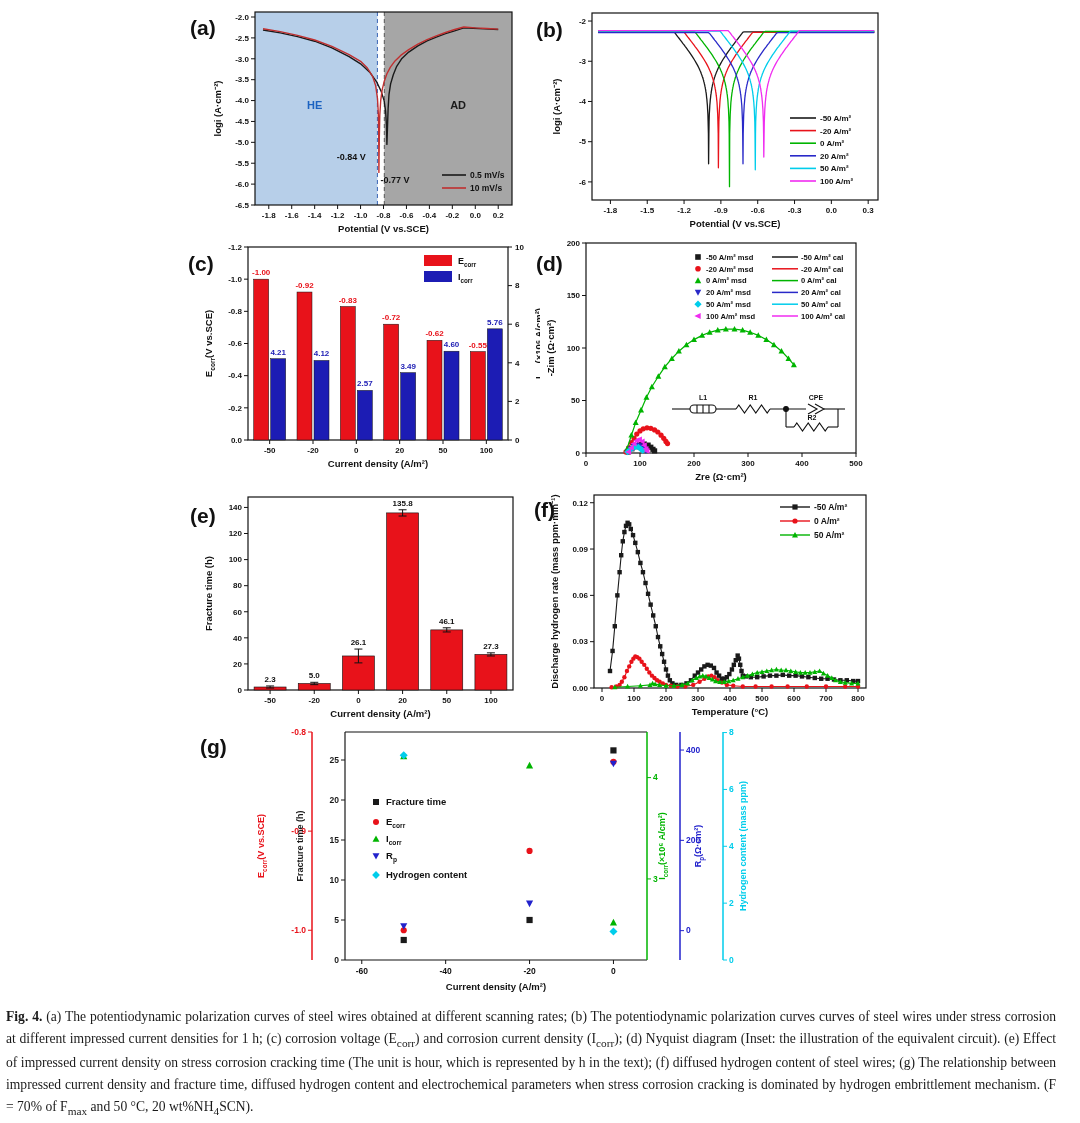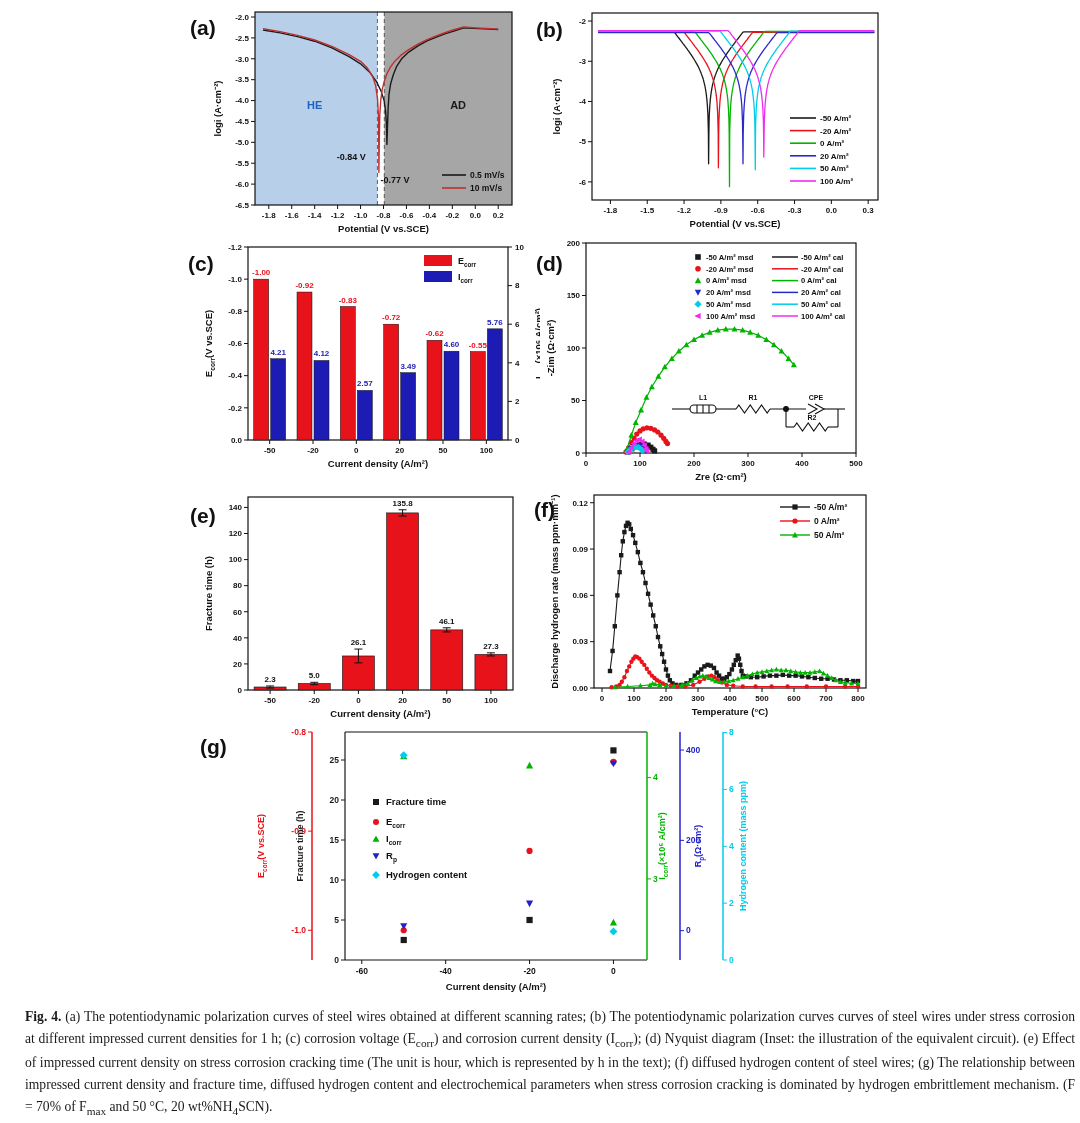--- a/index.html
+++ b/index.html
@@ -1,19 +1,19 @@
 <!DOCTYPE html>
 <html><head>
 <meta charset="utf-8">
 <style>
   html,body{margin:0;padding:0;background:#fff;}
   .page{position:relative;width:1080px;height:1123px;background:#ffffff;overflow:hidden;
         font-family:"Liberation Sans",sans-serif;}
   .panel{position:absolute;}
-  .caption{position:absolute;left:25px;top:1006px;width:1050px;
+  .caption{position:absolute;left:6px;top:1006px;width:1050px;
            font-family:"Liberation Serif",serif;font-size:13.6px;line-height:1.62;
            color:#1a1a1a;text-align:justify;}
   .caption b{font-weight:bold;}
   svg text{font-family:"Liberation Sans",sans-serif;}
 </style>
 </head>
 <body>
 
 <div class="page">
   <div class="panel" id="panel-a" style="left:180px;top:5px"><svg width="360" height="232" viewBox="0 0 360 232">

